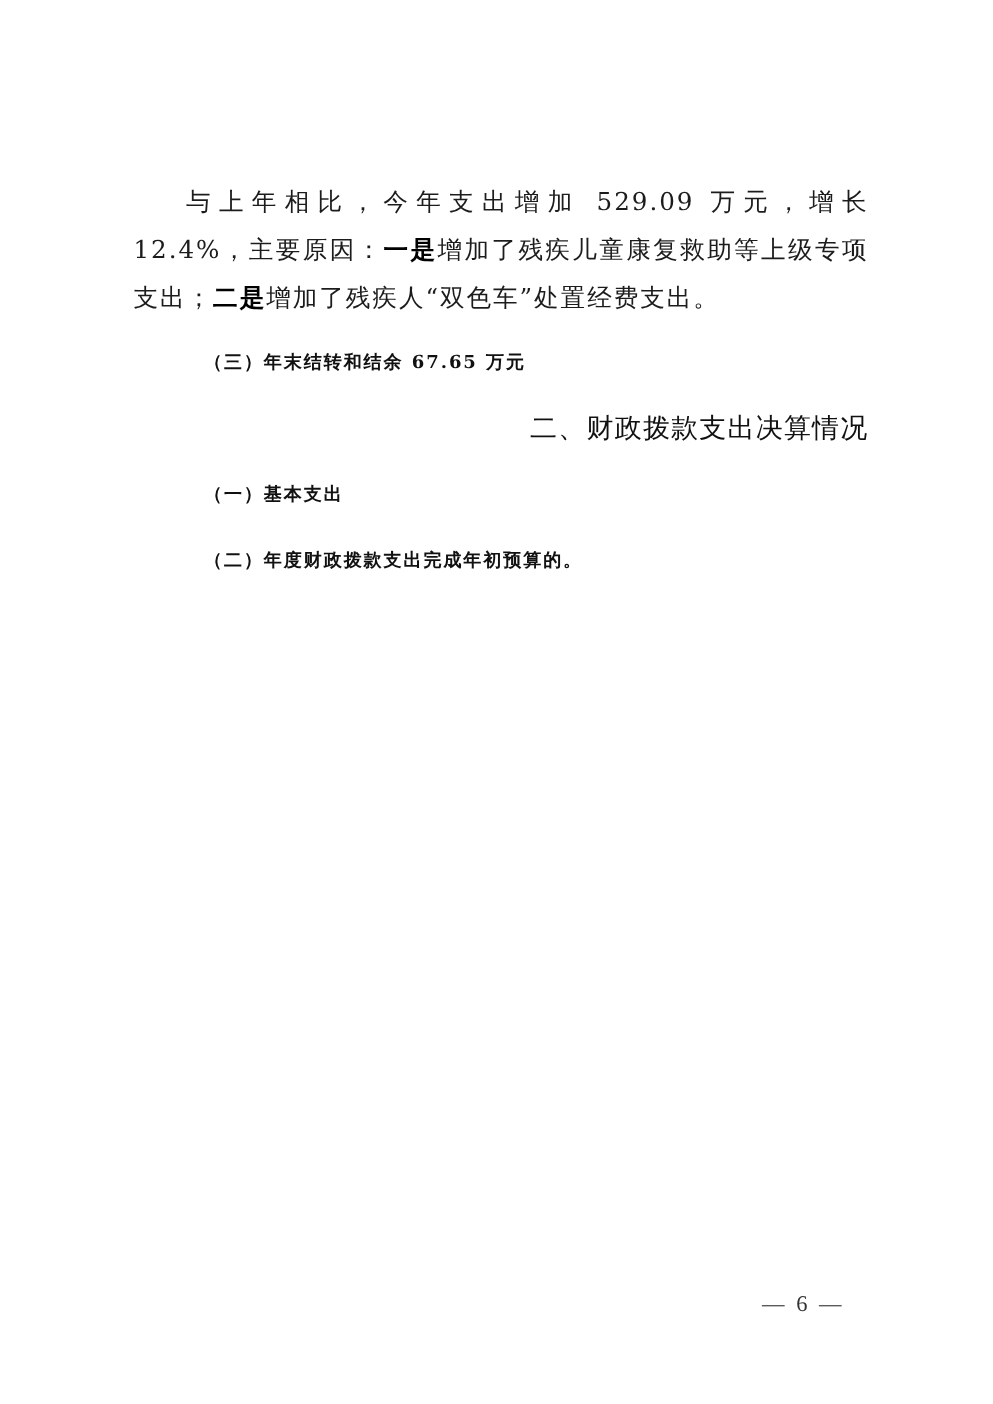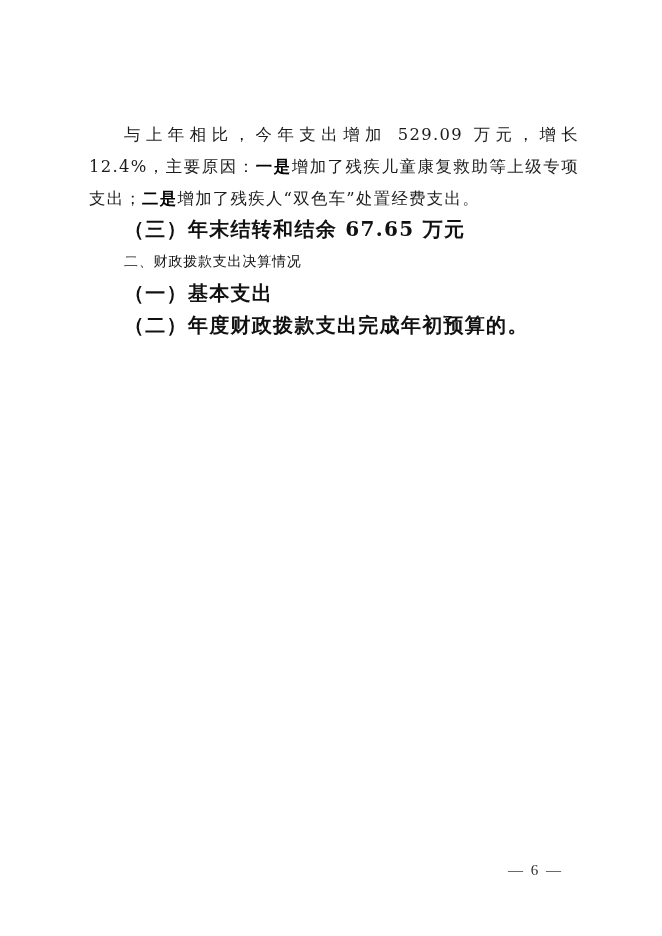--- a/index.html
+++ b/index.html
@@ -1,22 +1,22 @@
 <!DOCTYPE html>
 <html><head>
 <meta charset="utf-8">
 <style>
   html, body { margin:0; padding:0; }
   body { width:662px; height:936px; background:#ffffff; position:relative; overflow:hidden; }
   .page { position:absolute; left:0; top:0; width:616px; height:936px; background:#fff; }
   .content { position:absolute; left:89px; top:119px; width:490px; }
   .p { font-family:"DejaVu Serif", "Liberation Serif", serif; font-size:16.4px; line-height:31.8px; color:#1c1c1c; text-align:justify; text-align-last:left; letter-spacing:1.3px; margin:0; }
   .indent { text-indent:35px; }
-  .h1 { font-family:"DejaVu Sans", "Liberation Sans", sans-serif; font-size:14px; line-height:31.8px; color:#111; margin:0; padding-left:35px; letter-spacing:0.8px; }
-  .h2 { font-family:"DejaVu Serif", "Liberation Serif", serif; font-weight:bold; font-size:20px; line-height:31.8px; color:#111; margin:0; padding-left:35px; letter-spacing:1.3px; }
+  .h1 { font-family:"DejaVu Sans", "Liberation Sans", sans-serif; font-size:18px; line-height:31.8px; color:#111; margin:0; padding-left:35px; letter-spacing:0.8px;text-align:right; }
+  .h2 { font-family:"DejaVu Serif", "Liberation Serif", serif; font-weight:bold; font-size:12px; line-height:31.8px; color:#111; margin:12px; padding-left:35px; letter-spacing:1.3px; }
   b { font-weight:bold; color:#000; }
   .pagenum { position:absolute; left:508px; top:862px; font-family:"Liberation Serif", serif; font-size:15px; color:#333; letter-spacing:2px; }
 </style>
 </head>
 <body>
 
 <div class="page">
   <div class="content">
 
     <p class="p indent"><span>与上年相比，今年支出增加 529.09 万元，增长 12.4%，主要原因：</span><b>一是</b><span>增加了残疾儿童康复救助等上级专项支出；</span><b>二是</b><span>增加了残疾人“双色车”处置经费支出。</span></p>

